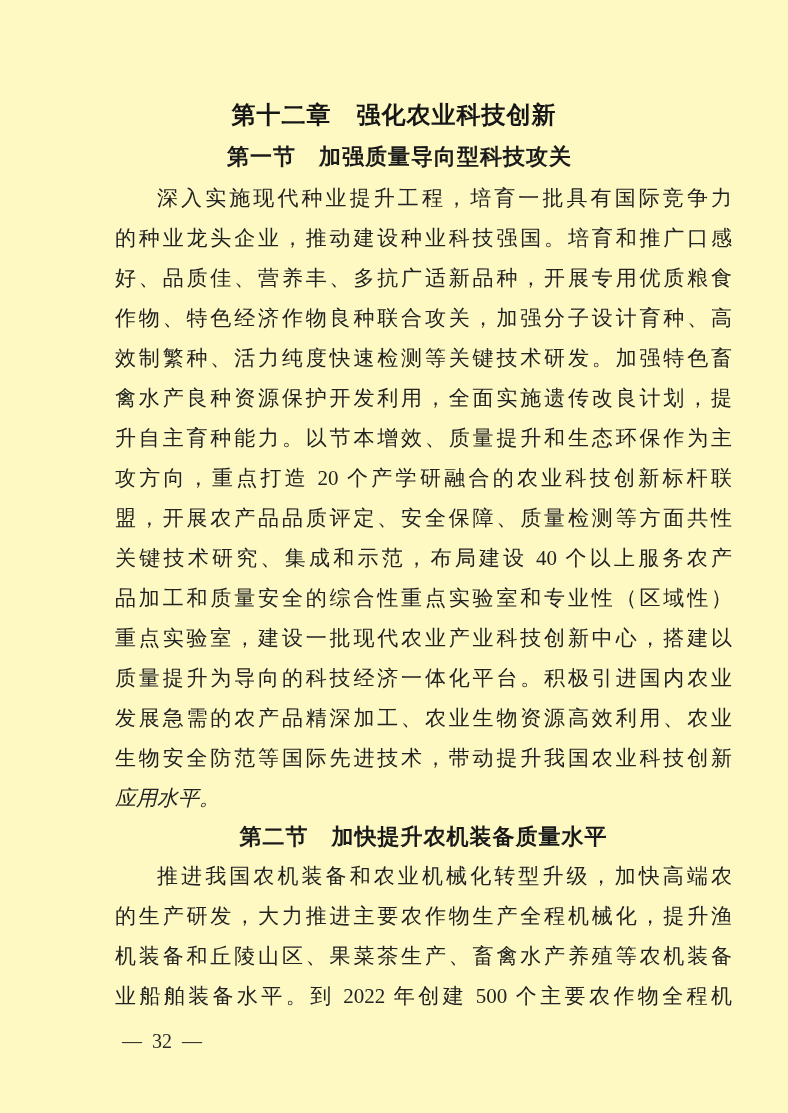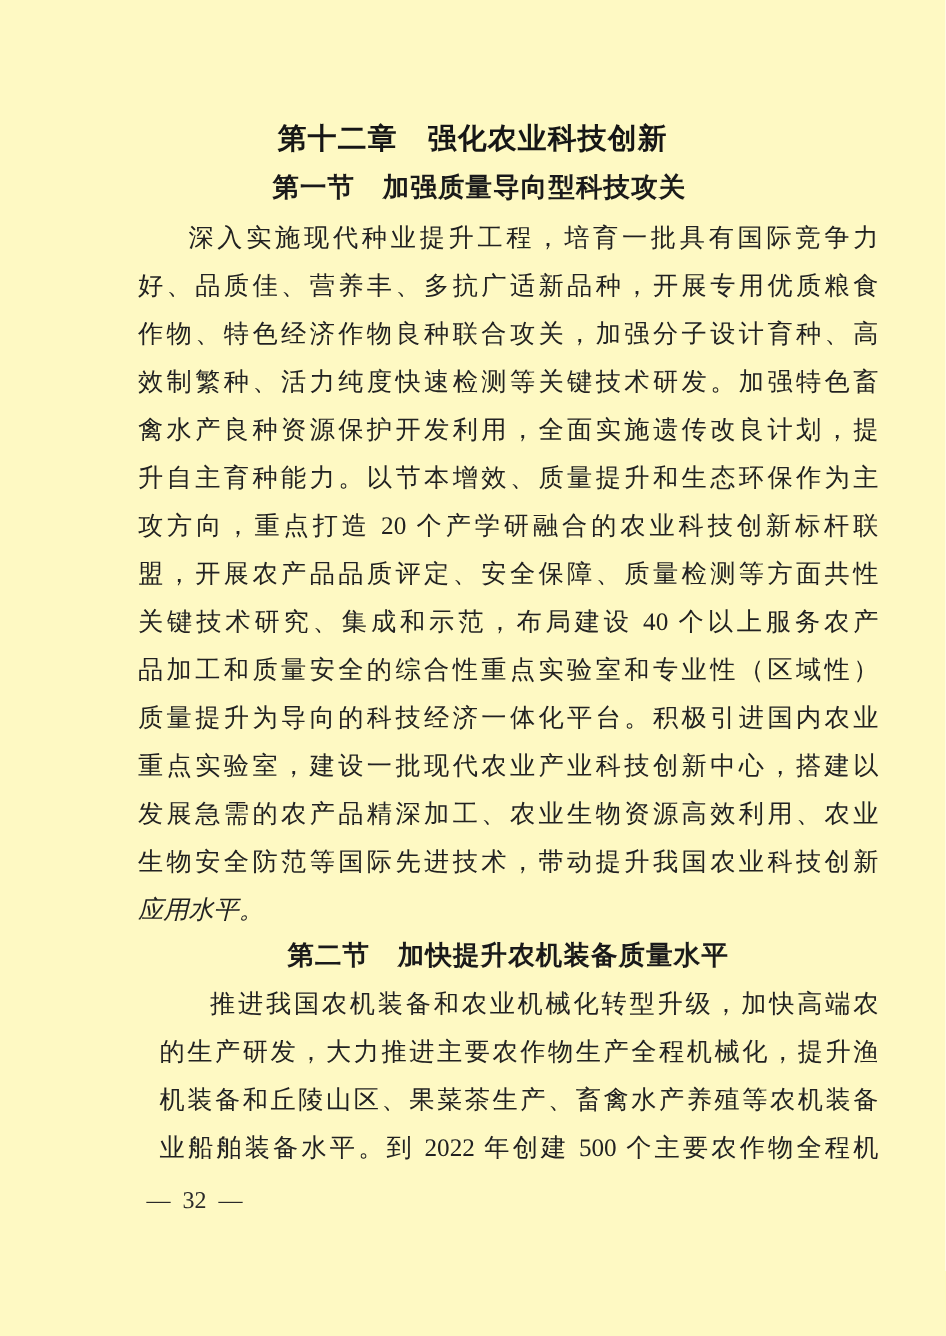--- a/index.html
+++ b/index.html
@@ -42,21 +42,20 @@
     margin-top: 4px;
     padding-left: 48px;
   }
   .body-block {
     margin-top: 8px;
     padding-left: 115px;
     padding-right: 56px;
   }
   .body-block.second {
     margin-top: 6px;
-    margin-left: 18px;
   }
   .doc-line {
     font-family: "Liberation Serif", "DejaVu Serif", serif;
     font-size: 21px;
     line-height: 40px;
     white-space: nowrap;
     text-align: justify;
     text-align-last: justify;
     color: #222222;
   }
@@ -89,31 +88,32 @@
 <body>
 
 <div class="page">
 
   <div class="chapter-title">第十二章　强化农业科技创新</div>
 
   <div class="section-title">第一节　加强质量导向型科技攻关</div>
 
   <div class="body-block">
     <div class="doc-line first-line">深入实施现代种业提升工程，培育一批具有国际竞争力</div>
+    <div class="doc-line">的种业龙头企业，推动建设种业科技强国。培育和推广口感</div>
     <div class="doc-line">好、品质佳、营养丰、多抗广适新品种，开展专用优质粮食</div>
     <div class="doc-line">作物、特色经济作物良种联合攻关，加强分子设计育种、高</div>
     <div class="doc-line">效制繁种、活力纯度快速检测等关键技术研发。加强特色畜</div>
     <div class="doc-line">禽水产良种资源保护开发利用，全面实施遗传改良计划，提</div>
     <div class="doc-line">升自主育种能力。以节本增效、质量提升和生态环保作为主</div>
     <div class="doc-line">攻方向，重点打造 20 个产学研融合的农业科技创新标杆联</div>
     <div class="doc-line">盟，开展农产品品质评定、安全保障、质量检测等方面共性</div>
     <div class="doc-line">关键技术研究、集成和示范，布局建设 40 个以上服务农产</div>
     <div class="doc-line">品加工和质量安全的综合性重点实验室和专业性（区域性）</div>
+    <div class="doc-line">重点实验室，建设一批现代农业产业科技创新中心，搭建以</div>
     <div class="doc-line">质量提升为导向的科技经济一体化平台。积极引进国内农业</div>
-    <div class="doc-line">重点实验室，建设一批现代农业产业科技创新中心，搭建以</div>
     <div class="doc-line">发展急需的农产品精深加工、农业生物资源高效利用、农业</div>
     <div class="doc-line">生物安全防范等国际先进技术，带动提升我国农业科技创新</div>
     <div class="doc-line short-last">应用水平。</div>
   </div>
 
   <div class="section-title second">第二节　加快提升农机装备质量水平</div>
 
   <div class="body-block second">
     <div class="doc-line first-line">推进我国农机装备和农业机械化转型升级，加快高端农</div>
     <div class="doc-line">的生产研发，大力推进主要农作物生产全程机械化，提升渔</div>

